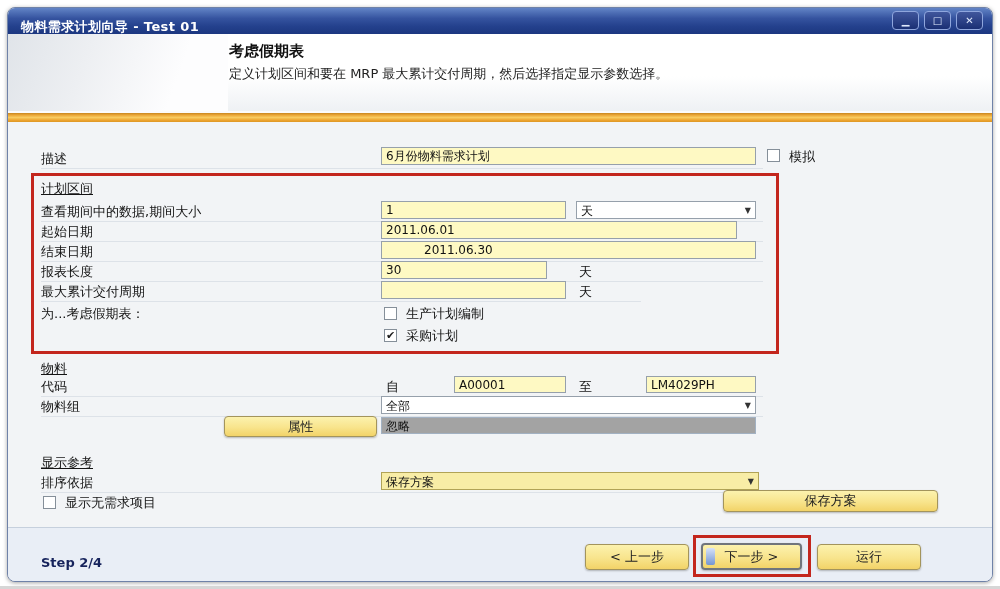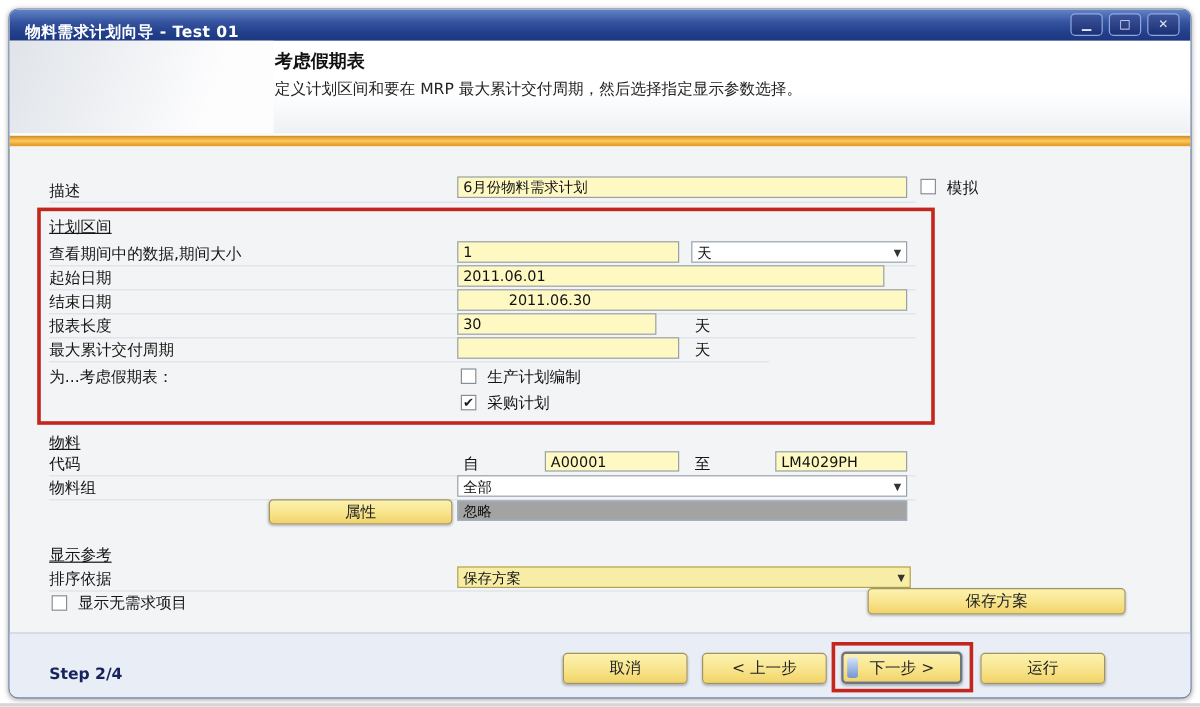--- a/index.html
+++ b/index.html
@@ -162,23 +162,20 @@
 
     <div class="cb" style="left:35px;top:488px;"><span></span></div>
     <div class="label" style="left:57px;top:486px;">显示无需求项目</div>
     <div class="btn" style="left:699px;top:482px;width:215px;height:22px;margin-left:16px;">
         <span>保存方案</span>
       </div>
 
     <div class="footer"></div>
     <div class="step">Step 2/4</div>
 
-    <div class="btn" style="left:461px;top:536px;width:104px;height:26px;">
-        <span>取消</span>
-      </div>
     <div class="btn" style="left:577px;top:536px;width:104px;height:26px;">
         <span>&lt; 上一步</span>
       </div>
     <div class="btn" style="left:809px;top:536px;width:104px;height:26px;">
         <span>运行</span>
       </div>
     <div class="btn default" style="left:693px;top:535px;width:101px;height:27px;">
       <span class="accent"></span>
       <span>下一步 &gt;</span>
     </div>

